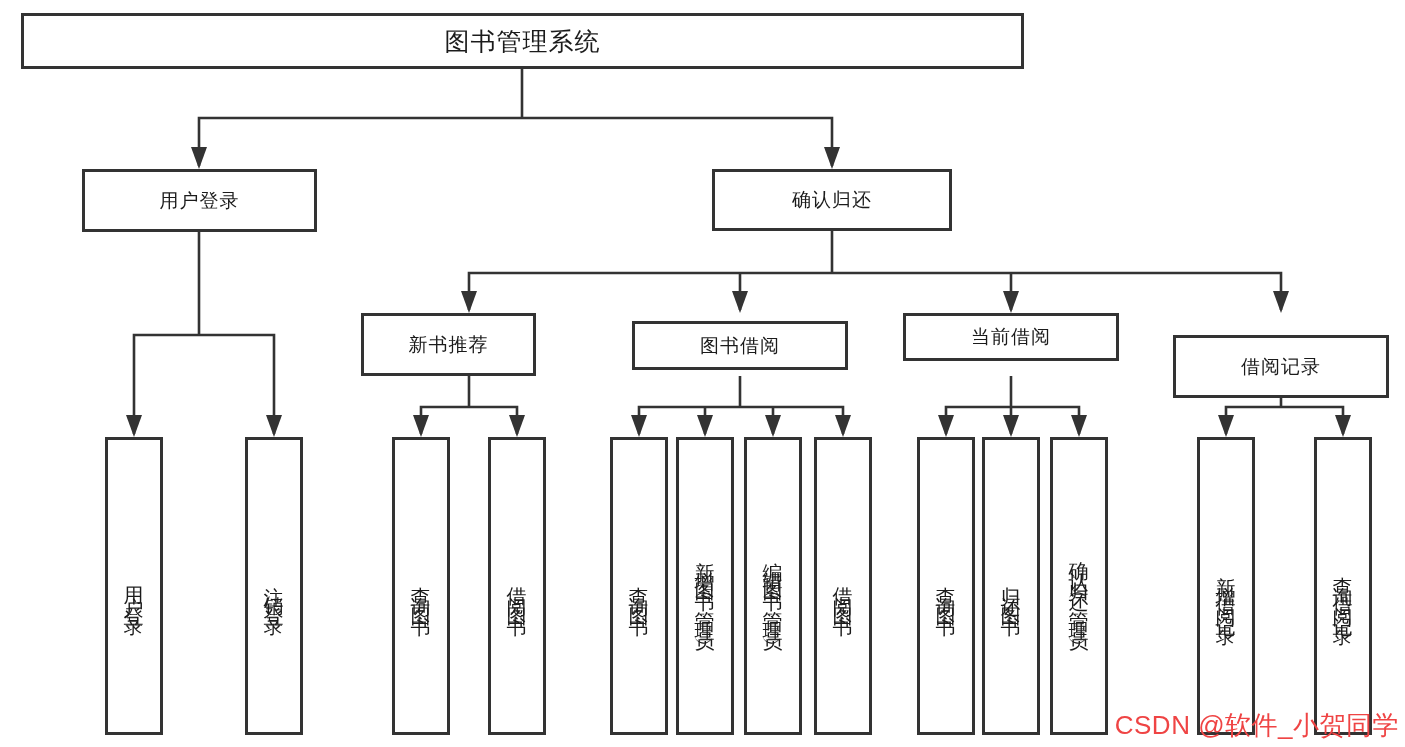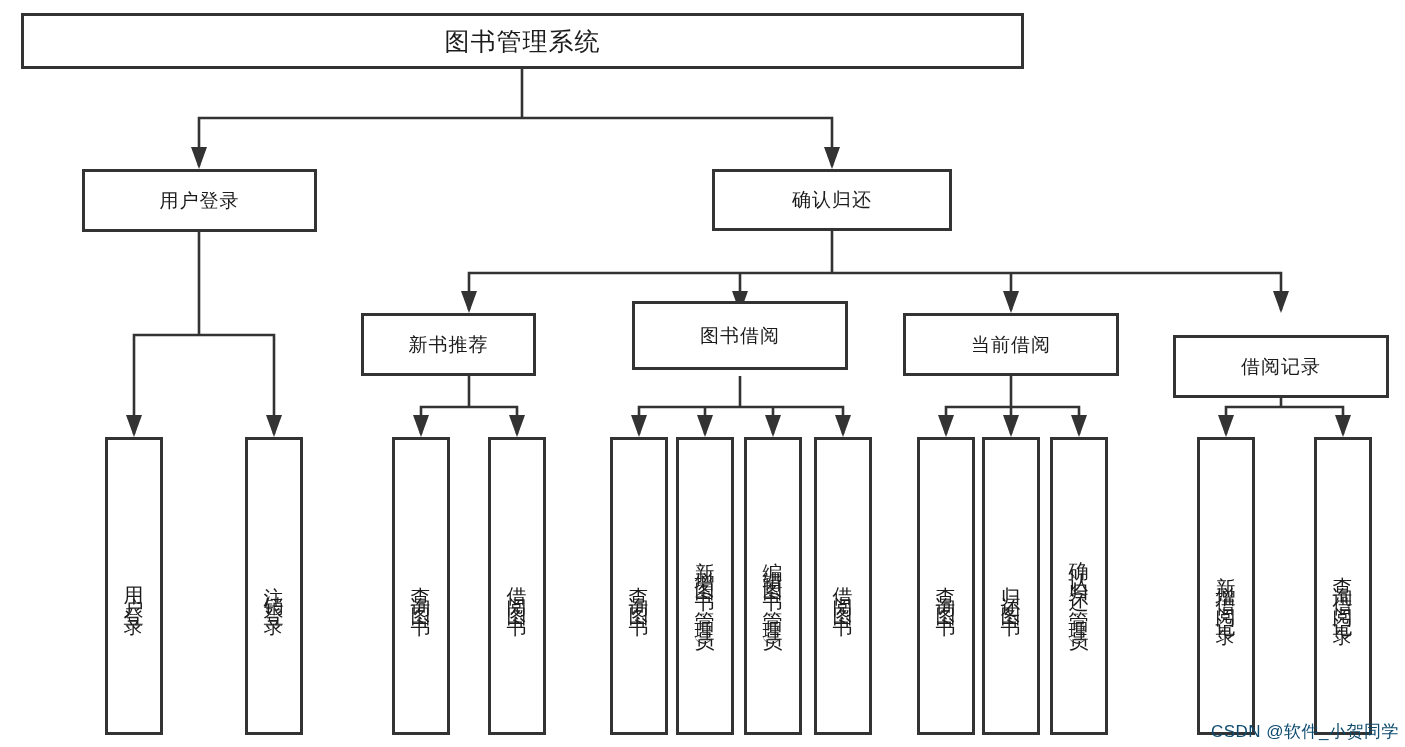--- a/index.html
+++ b/index.html
@@ -35,22 +35,22 @@
     text-orientation: mixed;
     letter-spacing: 10px;
     line-height: 1;
     margin-bottom: -10px; 
     white-space: nowrap;
   }
   .watermark {
     position: absolute;
     right: 6px;
     bottom: 4px;
-    font-size: 17px;
-    color: #0c4a6e;
+    font-size: 26px;
+    color: #ef4444;
     letter-spacing: 0.5px;
     z-index: 5;
     white-space: nowrap;
   }
 </style>
 </head>
 <body>
 
 <div class="canvas">
 
@@ -104,24 +104,24 @@
   <div class="node hnode" style="left:82px; top:169px; width:235px; height:63px;">
     <span>用户登录</span>
   </div>
   <div class="node hnode" style="left:712px; top:169px; width:240px; height:62px;">
     <span>确认归还</span>
   </div>
 
   <div class="node hnode" style="left:361px; top:313px; width:175px; height:63px;">
     <span>新书推荐</span>
   </div>
-  <div class="node hnode" style="left:632px; top:301px; width:216px; height:69px;">
+  <div class="node hnode" style="left:632px; top:321px; width:216px; height:49px;">
     <span>图书借阅</span>
   </div>
-  <div class="node hnode" style="left:903px; top:313px; width:216px; height:63px;font-family:Liberation Serif, serif;">
+  <div class="node hnode" style="left:903px; top:313px; width:216px; height:48px;font-family:Liberation Serif, serif;">
     <span>当前借阅</span>
   </div>
   <div class="node hnode" style="left:1173px; top:313px; width:216px; height:63px;margin-top:22px;">
     <span>借阅记录</span>
   </div>
 
   <div class="node vnode" style="left:105px; top:437px; width:58px; height:298px;">
     <span class="vtext">用户登录</span>
   </div>
   <div class="node vnode" style="left:245px; top:437px; width:58px; height:298px;">

